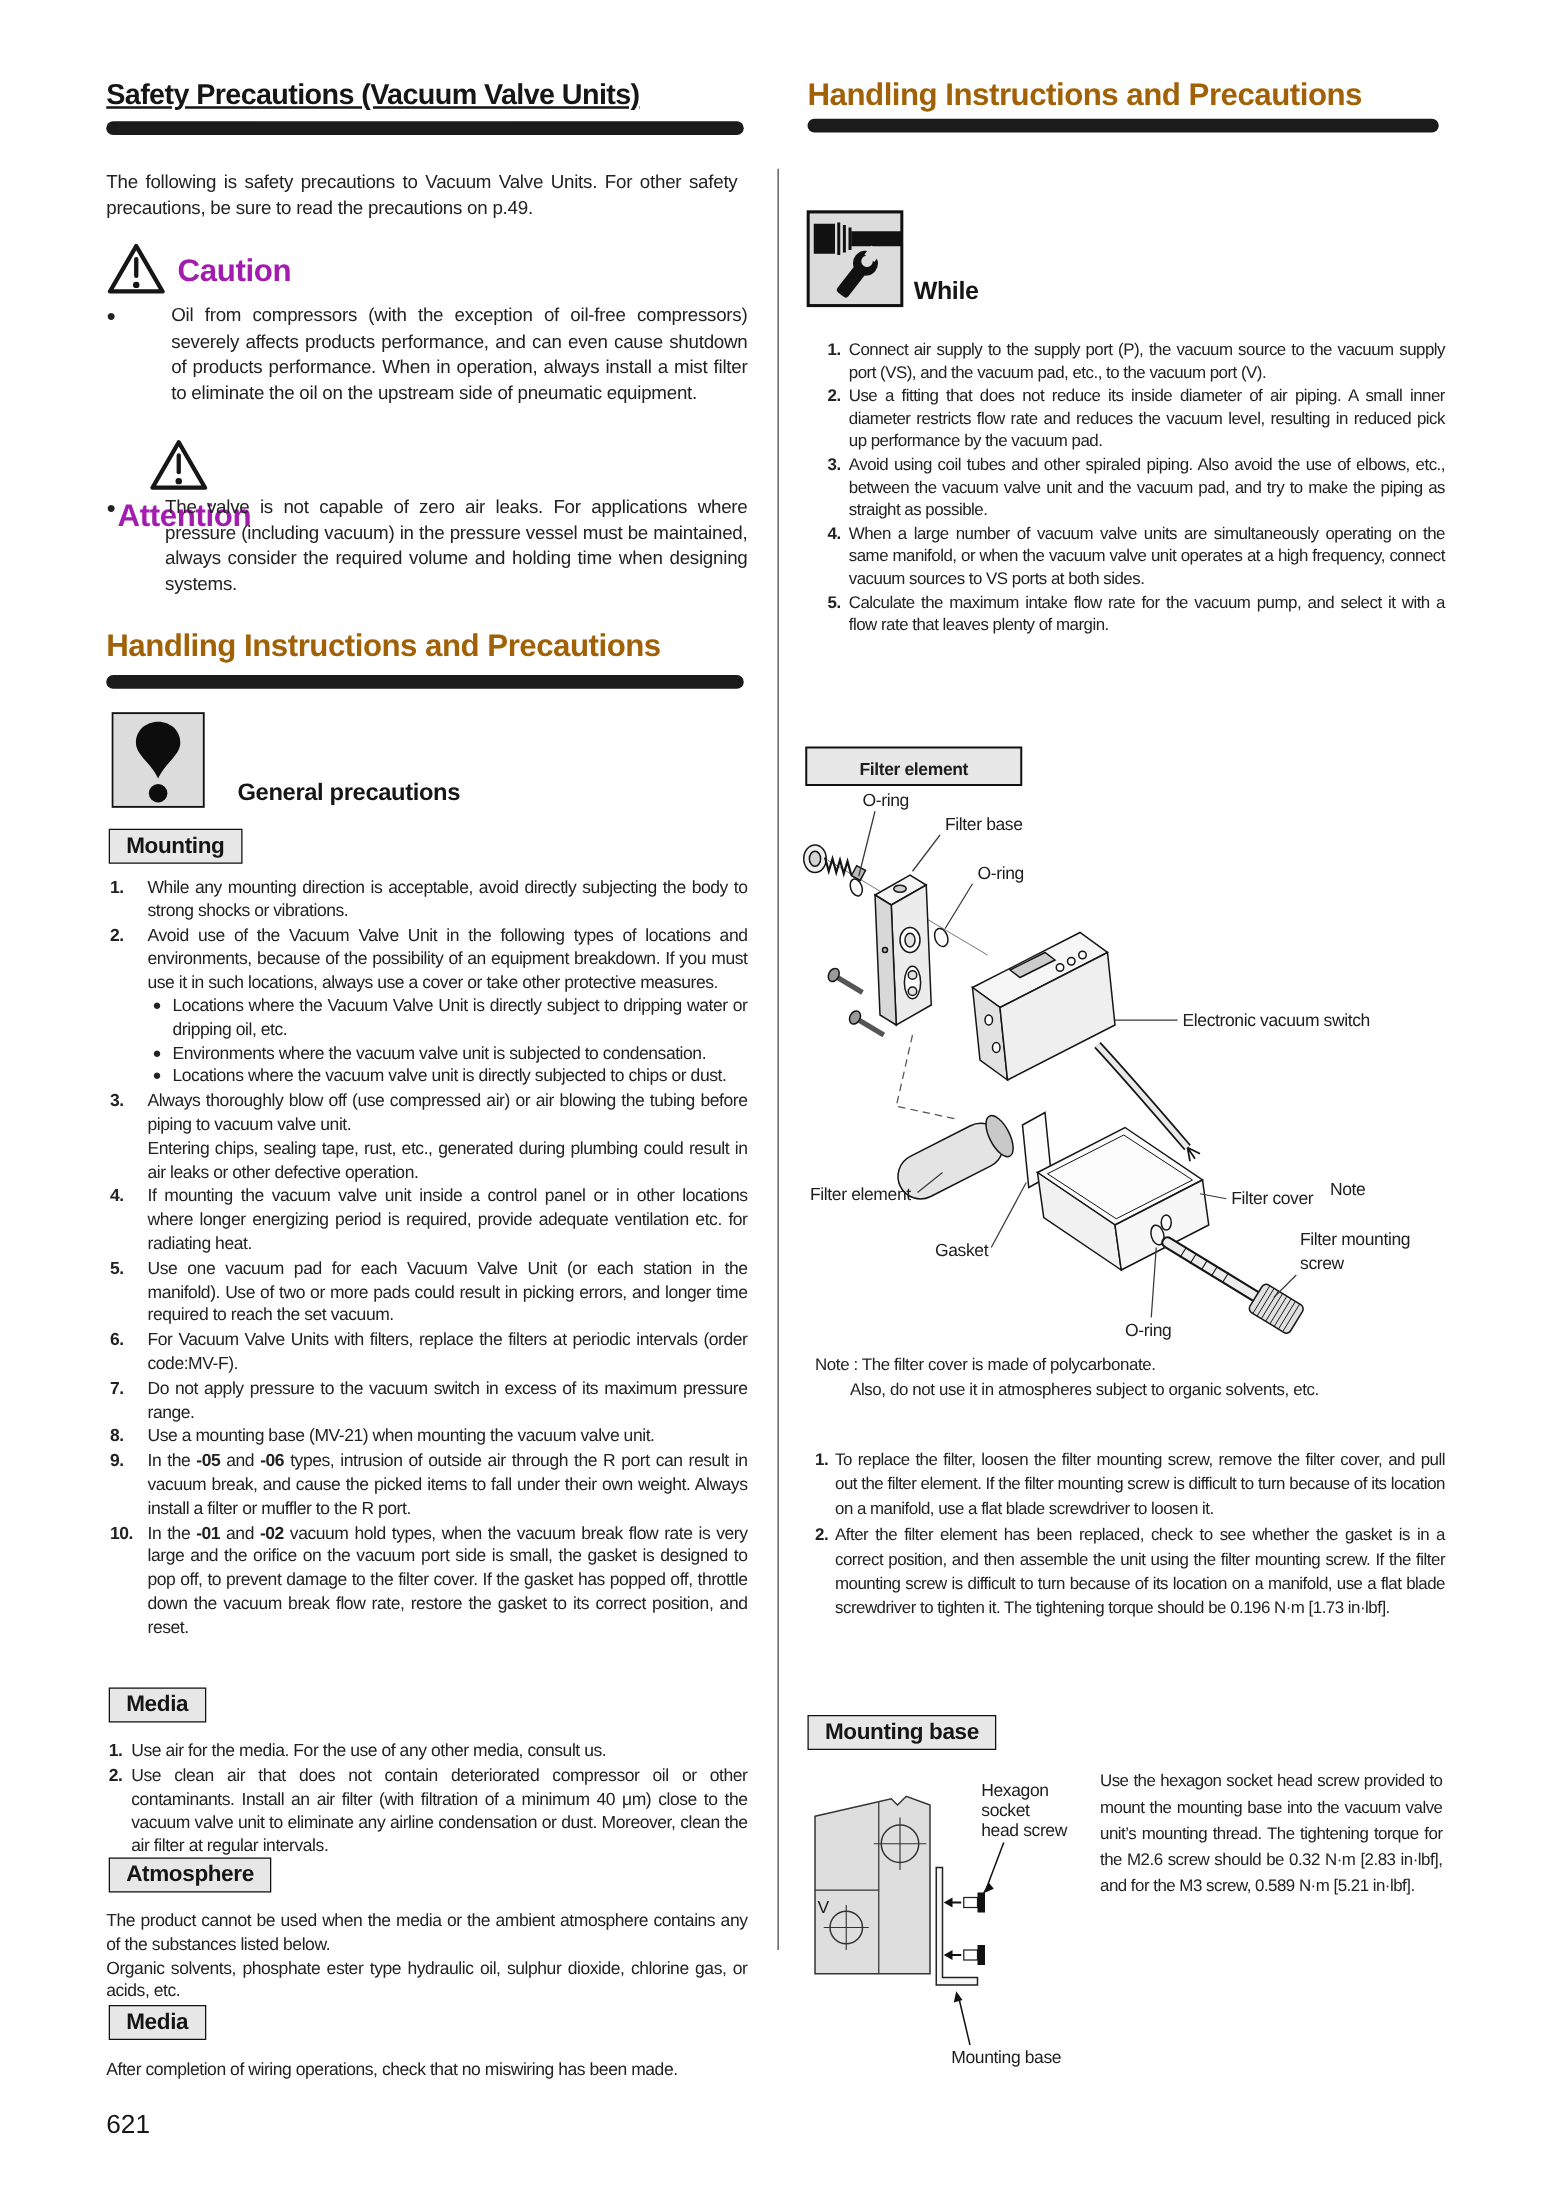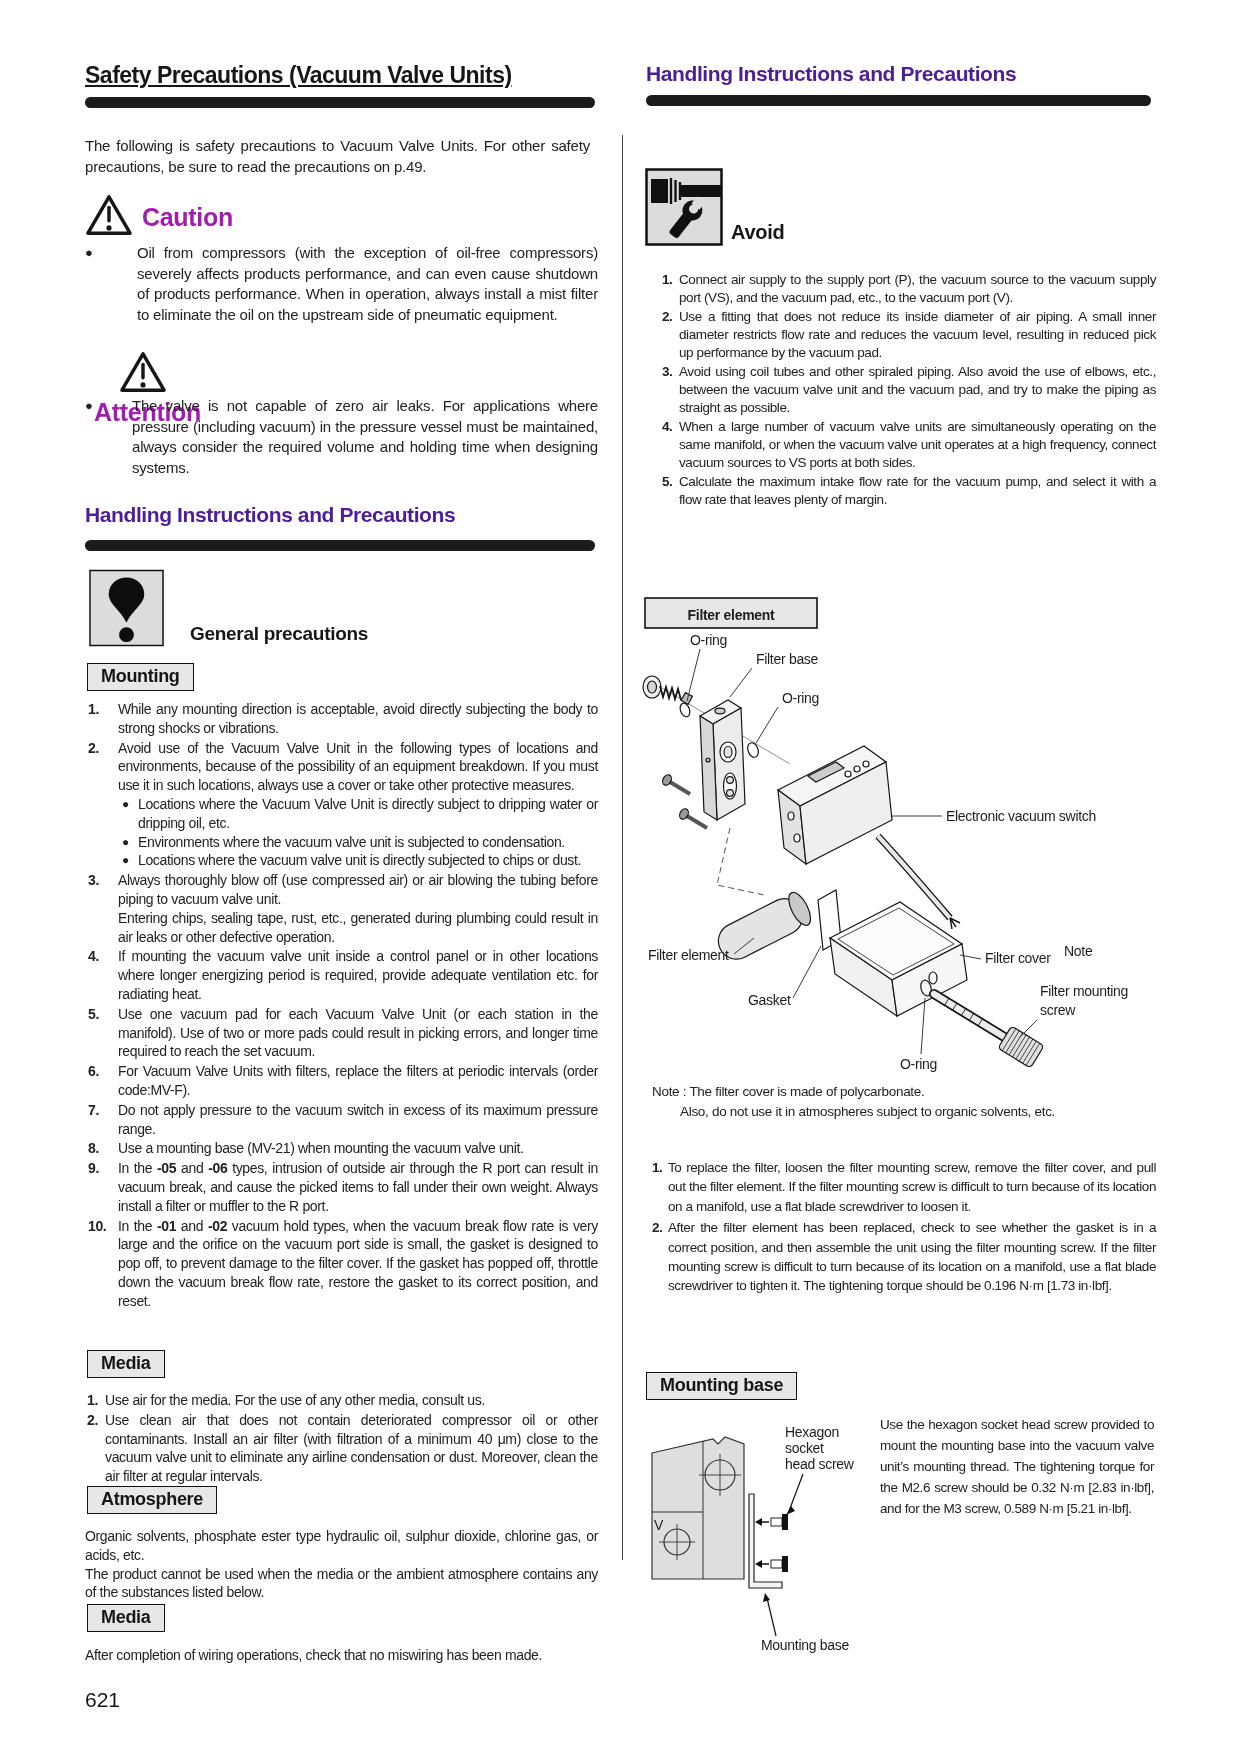--- a/index.html
+++ b/index.html
@@ -2,21 +2,21 @@
 <html><head>
 <meta charset="utf-8">
 <style>
   html,body{margin:0;padding:0;background:#fff;}
   .page{position:relative;width:1240px;height:1754px;background:#ffffff;overflow:hidden;
         font-family:"Liberation Sans",sans-serif;color:#222;}
   .abs{position:absolute;}
   .bar{height:11px;background:#1b1b1b;border-radius:5.5px;}
   .vdivider{position:absolute;left:622px;top:135px;height:1425px;width:0;border-left:1.2px solid #444;}
   h1.title{margin:0;font-size:23px;font-weight:bold;letter-spacing:-0.5px;color:#161616;}
-  h2.subhead{margin:0;font-size:21px;font-weight:bold;letter-spacing:-0.4px;color:#4c1d95;}
+  h2.subhead{margin:0;font-size:25px;font-weight:bold;letter-spacing:-0.4px;color:#a16207;}
   .body15{font-size:15px;line-height:20.6px;letter-spacing:-0.2px;text-align:justify;}
   .warnrow{display:flex;align-items:center;}
   .warnrow .wlabel{font-size:25px;font-weight:bold;margin-left:9px;color:#a21caf;letter-spacing:-0.3px;}
   .bullpara{display:flex;}
   .bullpara .dot{flex:none;font-size:13px;line-height:20.6px;}
   .bullpara .bp{flex:1;margin-left:32px;}
   .iconrow{display:flex;align-items:flex-end;}
   .iconrow .ilabel{font-weight:bold;font-size:19px;letter-spacing:-0.3px;margin-bottom:6px;color:#161616;}
   .secbox{display:inline-block;border:1.6px solid #111;background:#e7e7e7;font-weight:bold;
           font-size:18px;letter-spacing:-0.3px;padding:2px 13px 3px 13px;color:#161616;}
@@ -169,22 +169,22 @@
       <span class="litext">Use air for the media. For the use of any other media, consult us.</span>
     </div>
     <div class="li">
       <span class="num">2.</span>
       <span class="litext">Use clean air that does not contain deteriorated compressor oil or other contaminants. Install an air filter (with filtration of a minimum 40 μm) close to the vacuum valve unit to eliminate any airline condensation or dust. Moreover, clean the air filter at regular intervals.</span>
     </div>
   </div>
 
   <div class="secbox abs" style="left:87px;top:1486px;">Atmosphere</div>
   <div class="numlist abs" style="left:85px;top:1527px;width:513px;">
+    <div style="text-align:justify;">The product cannot be used when the media or the ambient atmosphere contains any of the substances listed below.</div>
     <div style="text-align:justify;">Organic solvents, phosphate ester type hydraulic oil, sulphur dioxide, chlorine gas, or acids, etc.</div>
-    <div style="text-align:justify;">The product cannot be used when the media or the ambient atmosphere contains any of the substances listed below.</div>
   </div>
 
   <div class="secbox abs" style="left:87px;top:1604px;">Media</div>
   <div class="numlist abs" style="left:85px;top:1646px;width:505px;text-align:justify;">After completion of wiring operations, check that no miswiring has been made.</div>
 
   <div class="pagenum abs" style="left:85px;top:1688px;">621</div>
 
   <h2 class="subhead abs" style="left:646px;top:62px;width:520px;">Handling Instructions and Precautions</h2>
   <div class="bar abs" style="left:646px;top:95px;width:505px;"></div>
 
@@ -198,21 +198,21 @@
         <line x1="30.5" y1="12" x2="30.5" y2="34" stroke="#111" stroke-width="2.4"></line>
         <line x1="35" y1="14" x2="35" y2="32" stroke="#111" stroke-width="2.4"></line>
         <g transform="rotate(38 40 52)">
           <circle cx="40" cy="40" r="10" fill="#111"></circle>
           <rect x="34.5" y="46" width="11" height="26" rx="3" fill="#111"></rect>
           <circle cx="40" cy="38" r="4.6" fill="#dcdcdc"></circle>
           <rect x="35" y="26" width="10" height="9" fill="#dcdcdc"></rect>
         </g>
       </svg>
     </span>
-    <span class="ilabel" style="margin-left:8px;font-size:20px;">Avoid</span>
+    <span class="ilabel" style="margin-left:8px;font-size:20px;">While</span>
   </div>
 
   <div class="plist abs" style="left:646px;top:271px;width:510px;">
     <div class="li">
       <span class="num">1.</span>
       <span class="litext">Connect air supply to the supply port (P), the vacuum source to the vacuum supply port (VS), and the vacuum pad, etc., to the vacuum port (V).</span>
     </div>
     <div class="li">
       <span class="num">2.</span>
       <span class="litext">Use a fitting that does not reduce its inside diameter of air piping. A small inner diameter restricts flow rate and reduces the vacuum level, resulting in reduced pick up performance by the vacuum pad.</span>

